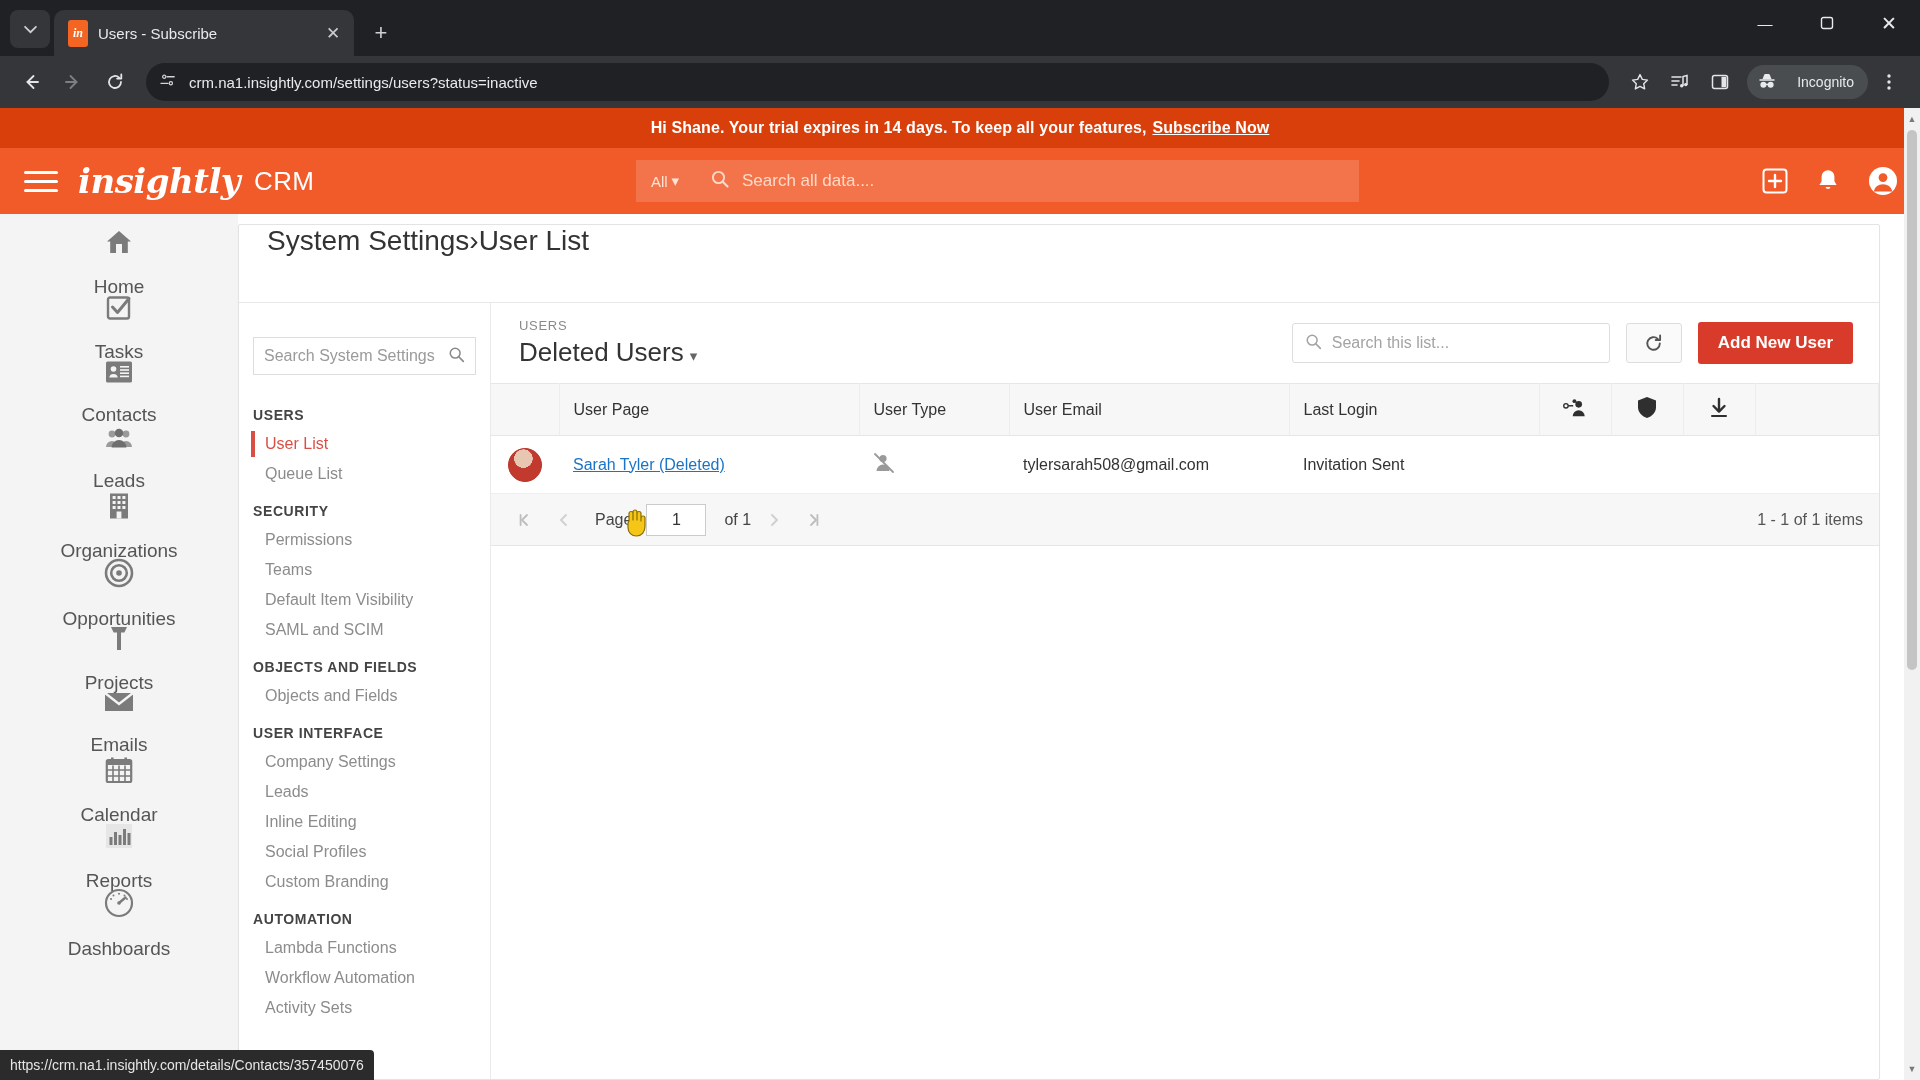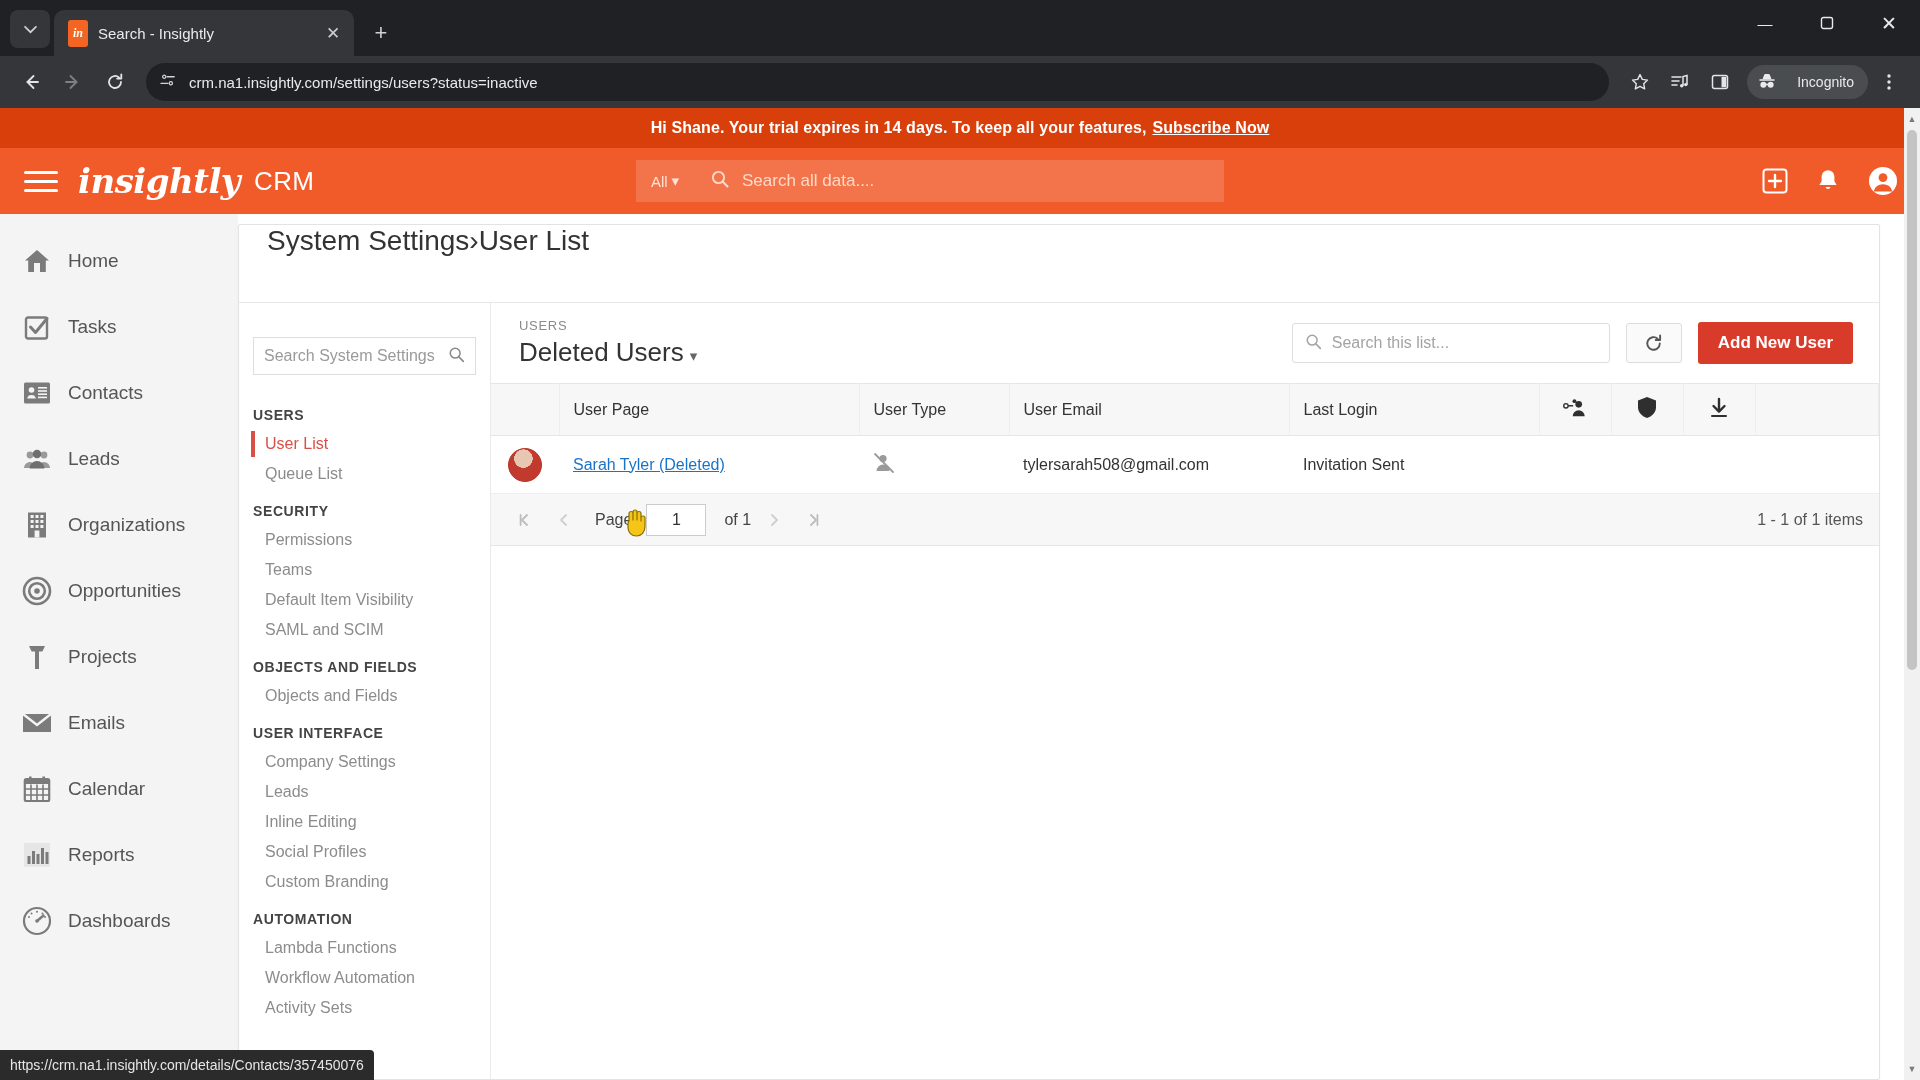--- a/index.html
+++ b/index.html
@@ -81,38 +81,38 @@
   }
   .hamburger { width: 34px; height: 34px; display:flex; flex-direction:column;
      justify-content:center; gap:6px; margin-right: 20px;}
   .hamburger span { display:block; height:3px; background:#fff; border-radius:2px; width:100%; }
   .brand {
     font-family: "DejaVu Serif", serif; font-style: italic; font-weight: 700;
     color:#fff; font-size: 34px; letter-spacing: -0.5px;
   }
   .brand-sub { color:#fff; font-size: 26px; margin-left: 14px; letter-spacing:.3px; }
 
-  .searchwrap { position:absolute; left: 636px; width: 588px; height: 42px; display:flex;border-radius:19px; }
+  .searchwrap { position:absolute; left: 636px; width: 723px; height: 42px; display:flex;border-radius:19px; }
   .search-scope {
     width: 58px; background: rgba(255,255,255,.16); color:#ffe3d6; font-size:15px;
     display:flex; align-items:center; justify-content:center; gap: 4px;
   }
   .search-field {
     flex:1; background: rgba(255,255,255,.16); display:flex; align-items:center;
     gap: 12px; padding: 0 16px; color:#ffd9c8; font-size:17px;
   }
 
   .header-right { position:absolute; right: 22px; display:flex; align-items:center; gap: 28px; }
   .hdr-ic { color:#fff; display:flex; align-items:center; justify-content:center; }
 
   .body-row { display:flex; height: 866px; background:#fff; }
 
   
   .leftnav { width: 238px; background:#f4f4f4; padding-top: 14px; flex-shrink:0; }
-  .nav-item { height: 66px; display:flex; align-items:center; padding: 0 20px; gap: 14px; }
+  .nav-item { height: 66px; display:flex; align-items:center; padding: 0 28px; gap: 20px; flex-direction: column; }
   .nav-ic { width: 34px; height:34px; display:flex; align-items:center; justify-content:center; color:#7b7b7b; }
   .nav-label { font-size: 19px; color:#555; }
 
   
   .content { flex:1; padding: 10px 40px 0 0; min-width:0; }
   .card { background:#fff; border:1px solid #e3e3e3; border-radius:2px; height: 856px;
     box-shadow: 0 1px 2px rgba(0,0,0,.04); display:flex; flex-direction:column; overflow:hidden;}
   .card-head { height: 78px; display:flex; padding: 0 28px;
      border-bottom:1px solid #e8e8e8; }
   .crumb { font-size: 28px; color:#333; }
@@ -208,21 +208,21 @@
 <div class="browser">
 
   <div class="tabstrip">
     <div class="tab-list-btn">
       <svg width="13" height="13" viewBox="0 0 12 12">
           <path d="M1 3.5 L6 8.5 L11 3.5" stroke="#cdd0d4" stroke-width="1.6" fill="none" stroke-linecap="round"></path>
         </svg>
     </div>
     <div class="tab">
       <span class="tab-favicon">in</span>
-      <span class="tab-title">Search - Insightly</span>
+      <span class="tab-title">Users - Subscribe</span>
       <span class="tab-close">✕</span>
     </div>
     <div class="new-tab">+</div>
     <div class="win-controls">
       <div class="win-btn">—</div>
       <div class="win-btn">
         <svg width="14" height="14" viewBox="0 0 14 14">
             <rect x="1.5" y="1.5" width="11" height="11" rx="2" stroke="#e8eaed" stroke-width="1.4" fill="none"></rect>
           </svg>
       </div>

